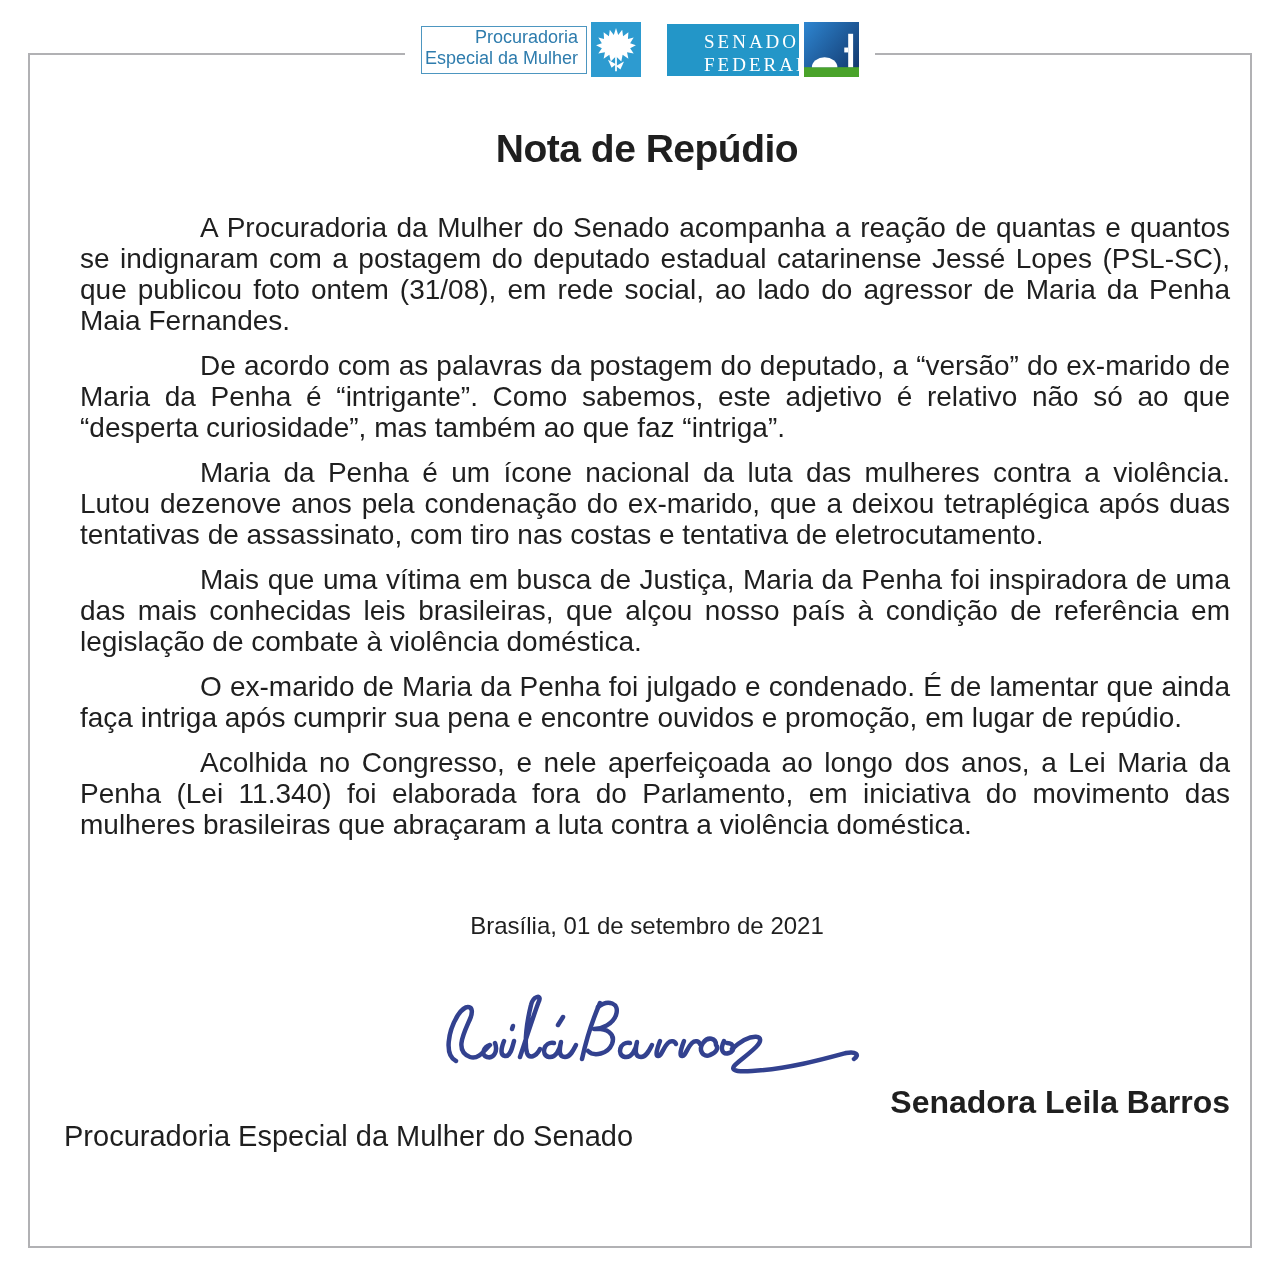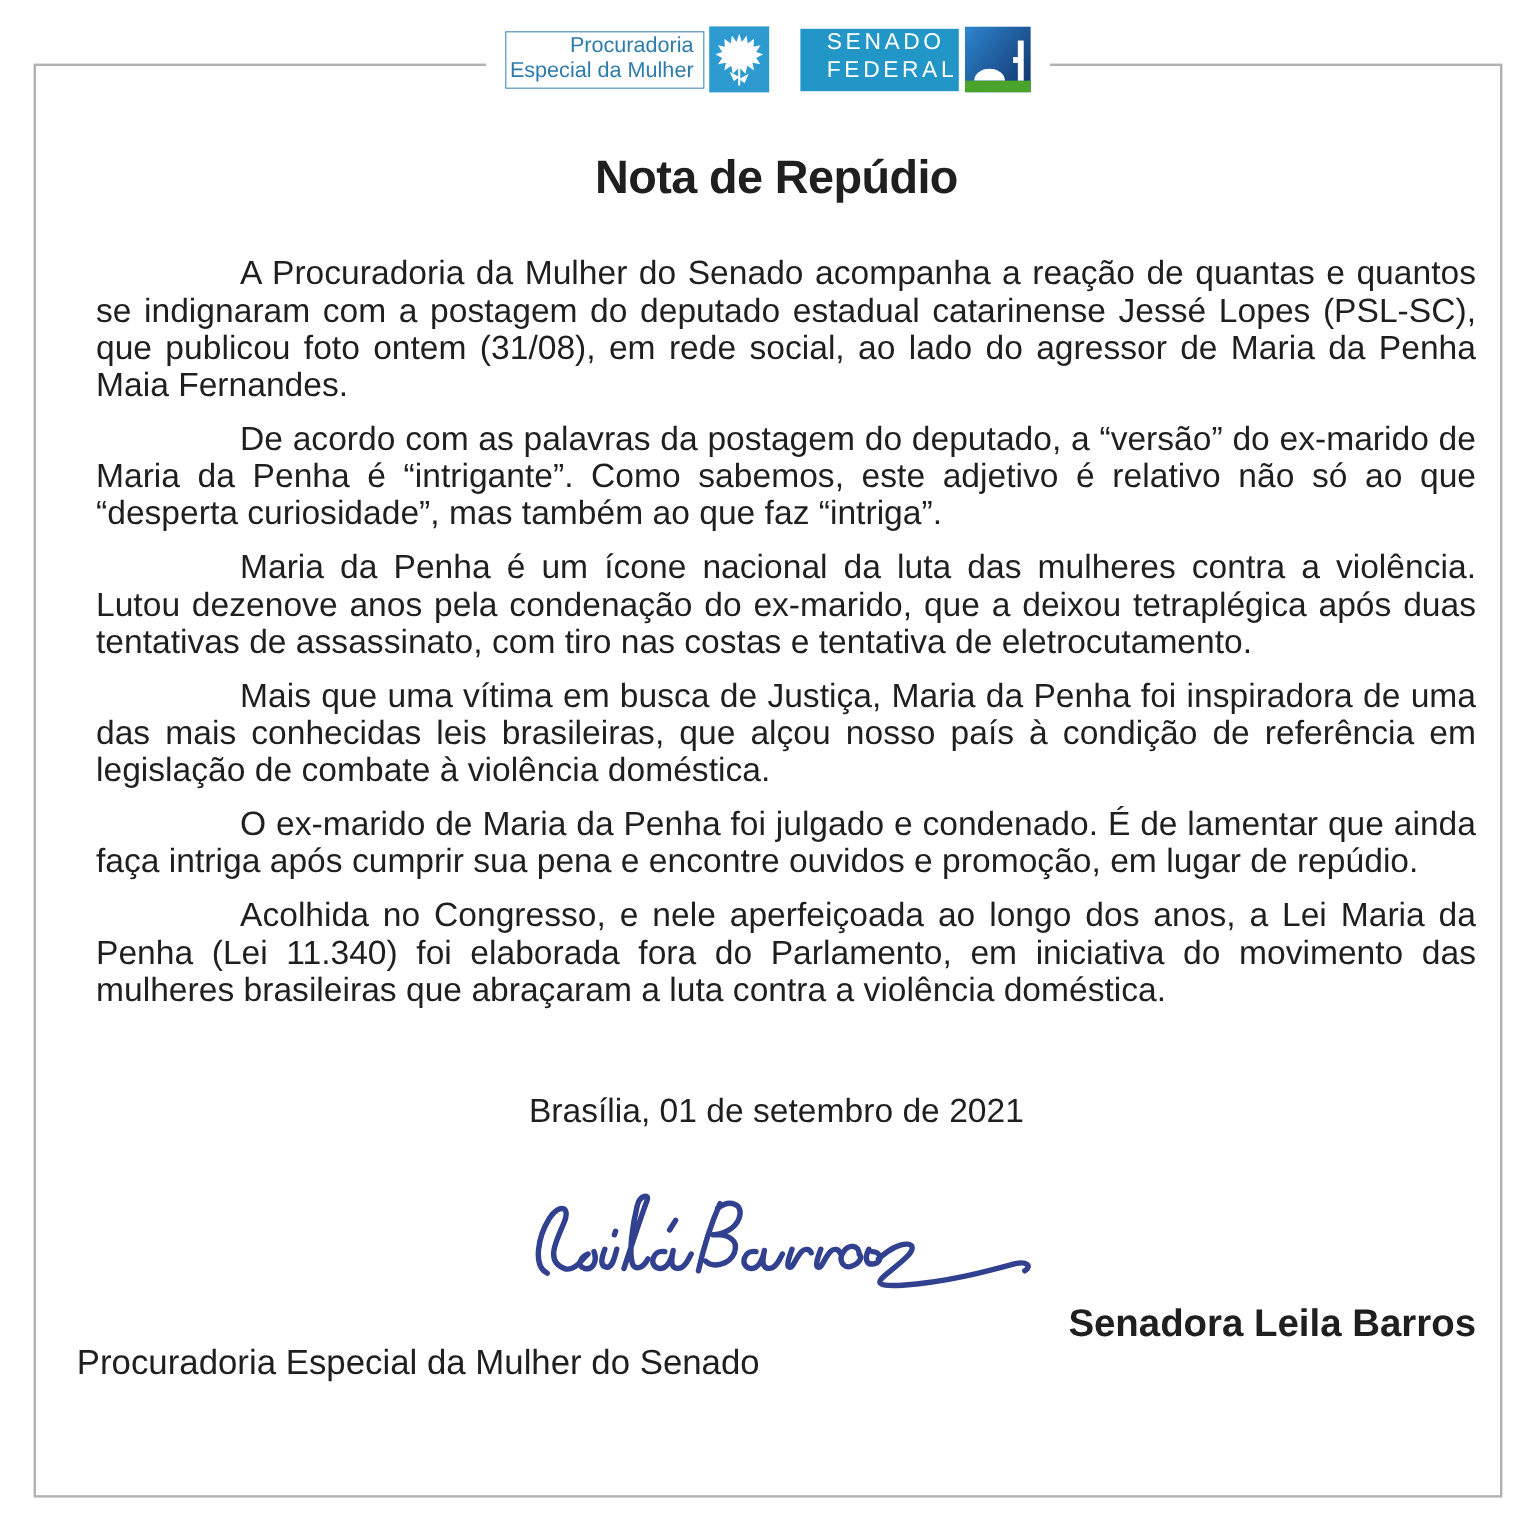--- a/index.html
+++ b/index.html
@@ -36,43 +36,43 @@
   }
   .proc-box span{
     color:var(--procuradoria-text-blue);font-size:18px;line-height:21px;white-space:nowrap;
   }
   .flower-square{
     width:50px;height:55px;background:var(--flower-square-blue);
     margin-left:4px;display:flex;align-items:center;justify-content:center;
   }
   .senado-box{
     width:132px;height:52px;background:var(--senado-box-blue);
-    margin-left:26px;display:flex;flex-direction:column;justify-content:flex-start;
-    padding-left:22px;box-sizing:border-box;
+    margin-left:26px;display:flex;flex-direction:column;justify-content:flex-end;
+    padding-left:37px;box-sizing:border-box;font-family:Liberation Serif, serif;
   }
   .senado-box span{
     color:#ffffff;font-size:19px;line-height:23px;letter-spacing:3px;white-space:nowrap;
   }
   .symbol-square{
     width:55px;height:55px;margin-left:5px;
   }
   .content{
     position:absolute;left:64px;right:50px;top:0;
   }
   h1.doc-title{
     margin:126px 0 0;text-align:center;
     font-size:39px;font-weight:bold;letter-spacing:-0.5px;line-height:46px;
   }
   .paragraphs{margin-top:40px;margin-left:16px;}
   .paragraphs p{
     margin:0 0 14px;font-size:28px;line-height:31px;
     text-align:justify;text-indent:120px;
   }
   .dateline{
-    margin:70px 0 0;text-align:center;font-size:28px;line-height:31px;
+    margin:70px 0 0;text-align:center;font-size:24px;line-height:31px;
   }
   .sig-svg{display:block;margin:50px auto 0;}
   .sig-name{
     margin:2px 0 0;text-align:right;font-size:32px;font-weight:bold;line-height:34px;
   }
   .sig-role{
     margin:0;text-align:left;font-size:29px;line-height:34px;
   }
 </style>
 </head>

